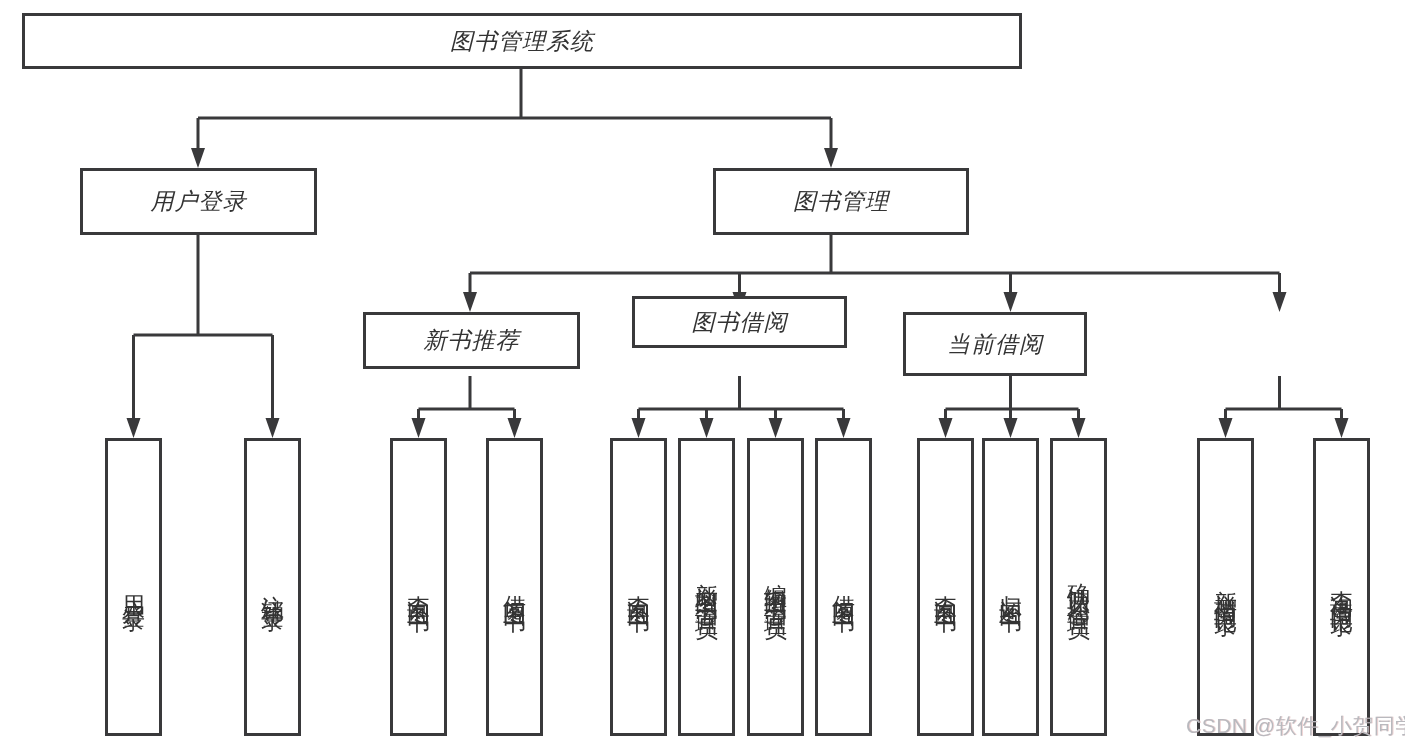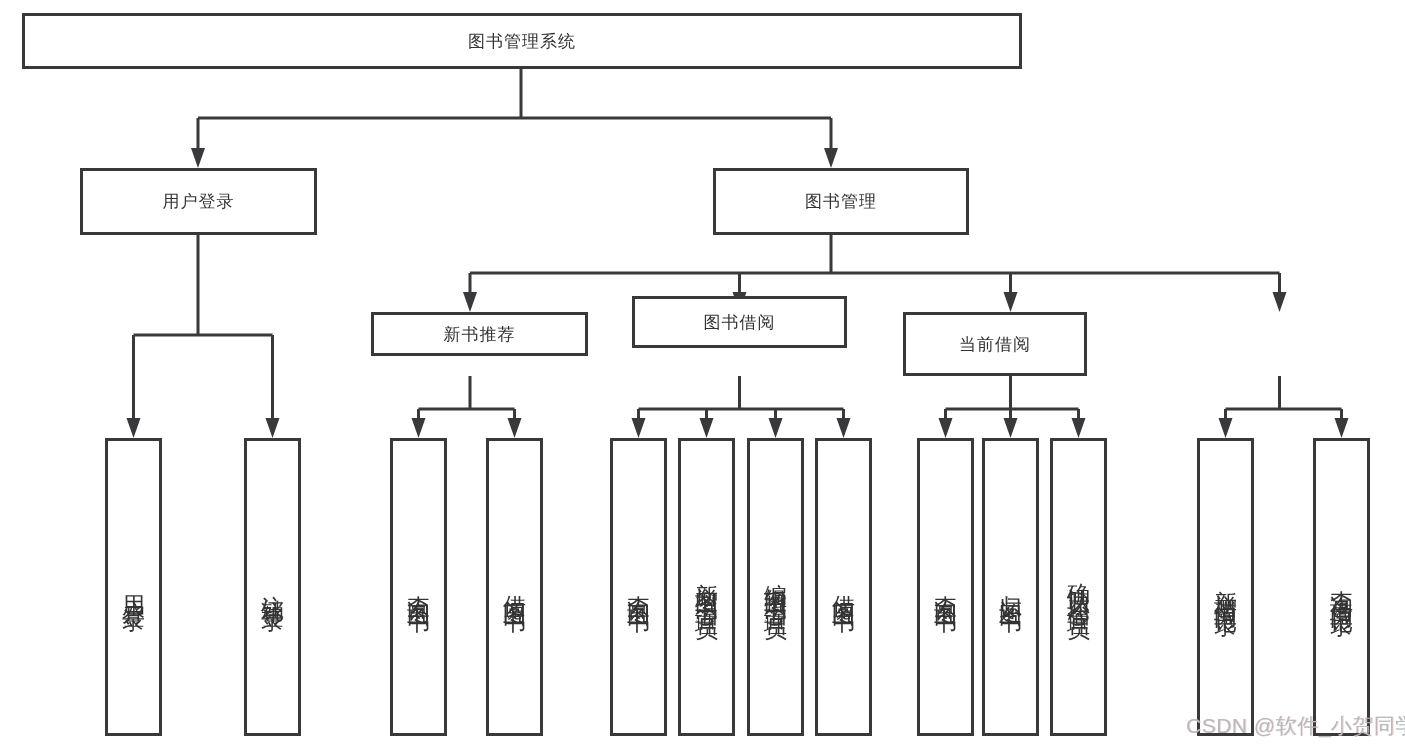--- a/index.html
+++ b/index.html
@@ -14,21 +14,21 @@
     font-family:"Liberation Sans","DejaVu Sans",sans-serif;color:var(--text-color);
     overflow:hidden;
   }
   #connectors{position:absolute;left:0;top:0;width:1405px;height:747px;color:var(--line-color);}
   .box{
     position:absolute;box-sizing:border-box;border:3px solid var(--line-color);
     background:var(--bg-color);
   }
   .h-box{
     display:flex;align-items:center;justify-content:center;
-    font-size:17px;letter-spacing:1px;
+    font-size:23px;letter-spacing:1px;font-style:italic;
   }
   .v-box{
     writing-mode:vertical-rl;text-orientation:mixed;text-align:center;
     font-size:23px;letter-spacing:5px;line-height:51px;
     top:438px;width:57px;height:298px;
   }
   .watermark{
     position:absolute;left:1186px;top:712px;z-index:5;
     font-size:21px;color:var(--wm-color);letter-spacing:0.5px;white-space:nowrap;
     text-shadow:1px 0 0 rgba(205,120,120,0.30);
@@ -70,21 +70,21 @@
       M1071.5 418 L1085.5 418 L1078.5 438 Z
       M1218.5 418 L1232.5 418 L1225.5 438 Z
       M1334.5 418 L1348.5 418 L1341.5 438 Z"></path>
   </svg>
 
   <div class="box h-box" style="left:22px;top:13px;width:1000px;height:56px">图书管理系统</div>
 
   <div class="box h-box" style="left:80px;top:168px;width:237px;height:67px">用户登录</div>
   <div class="box h-box" style="left:713px;top:168px;width:256px;height:67px">图书管理</div>
 
-  <div class="box h-box" style="left:371px;top:312px;width:217px;height:44px">新书推荐</div>
+  <div class="box h-box" style="left:363px;top:312px;width:217px;height:57px">新书推荐</div>
   <div class="box h-box" style="left:632px;top:296px;width:215px;height:52px">图书借阅</div>
   <div class="box h-box" style="left:903px;top:312px;width:184px;height:64px">当前借阅</div>
 
   <div class="box v-box" style="left:105px">用户登录</div>
   <div class="box v-box" style="left:244px">注销登录</div>
 
   <div class="box v-box" style="left:390px">查询图书</div>
   <div class="box v-box" style="left:486px">借阅图书</div>
 
   <div class="box v-box" style="left:610px">查询图书</div>

